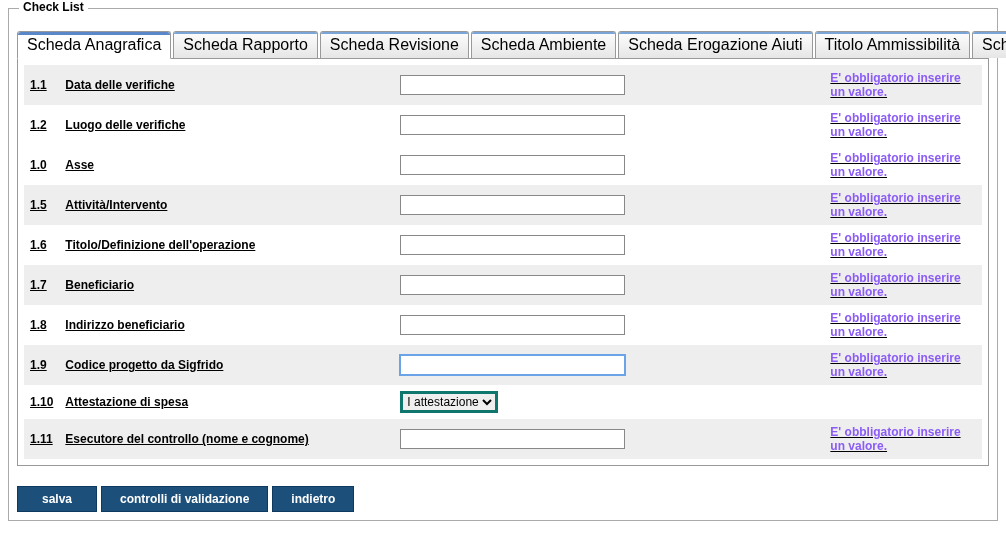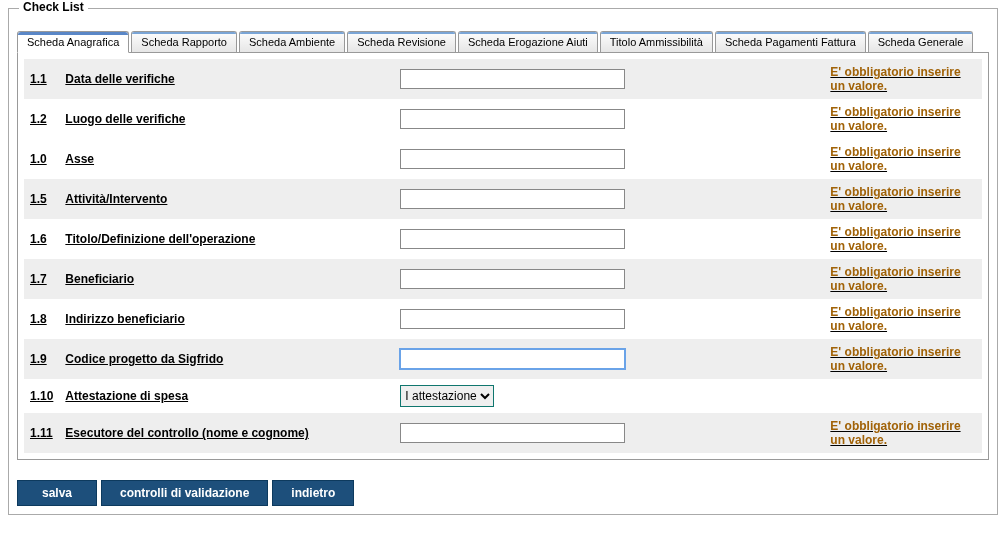--- a/index.html
+++ b/index.html
@@ -28,21 +28,21 @@
   .tabs {
     display: flex;
     gap: 2px;
     margin-top: 12px;
     margin-bottom: 0;
   }
   .tab {
     border: 1px solid #999;
     border-bottom: none;
     padding: 4px 9px;
-    font-size: 11px;
+    font-size: 16px;
     background: linear-gradient(#fdfdfd, #e6e6e6);
     border-radius: 3px 3px 0 0;
     cursor: pointer;
     white-space: nowrap;
     position: relative;
   }
   .tab::before {
     content: "";
     position: absolute;
     top: 0; left: 0; right: 0;
@@ -73,21 +73,21 @@
   table.form td {
     padding: 6px 6px;
     vertical-align: middle;
   }
   table.form tr.odd td { background: #eeeeee; }
   table.form tr.even td { background: #ffffff; }
   .col-num   { width: 30px; font-weight: bold; }
   .col-label { width: 335px; font-weight: bold; }
   .col-input { width: 260px; }
   .col-spare { width: 170px; }
-  .col-err   { color: #a16207; font-weight: bold; }
+  .col-err   { color: #8b5cf6; font-weight: bold; }
   input[type=text] {
     width: 225px;
     height: 20px;
     border: 1px solid #888;
     padding: 1px 3px;
     font-size: 12px;
   }
   input[type=text].focus {
     outline: 1px solid #6aa3e8;
     border-color: #6aa3e8;
@@ -96,21 +96,21 @@
     width: 225px;
     height: 44px;
     border: 1px solid #888;
     resize: none;
     font-size: 12px;
     overflow-y: scroll;
   }
   select {
     height: 22px;
     font-size: 12px;
-    border: 1px solid #0f766e;
+    border: 3px solid #0f766e;
   }
   .buttons {
     margin-top: 20px;
     display: flex;
     gap: 4px;
   }
   .btn {
     background: #1d4f7b;
     color: #fff;
     border: 1px solid #0d3a5e;
@@ -124,22 +124,22 @@
 </style>
 </head>
 <body>
 
 <div class="fieldset">
   <div class="legend">Check List</div>
 
   <div class="tabs">
       <div class="tab active">Scheda Anagrafica</div>
       <div class="tab">Scheda Rapporto</div>
+      <div class="tab">Scheda Revisione</div>
       <div class="tab">Scheda Ambiente</div>
-      <div class="tab">Scheda Revisione</div>
       <div class="tab">Scheda Erogazione Aiuti</div>
       <div class="tab">Titolo Ammissibilità</div>
       <div class="tab">Scheda Pagamenti Fattura</div>
       <div class="tab">Scheda Generale</div>
     </div>
 
   <div class="panel">
     <table class="form">
       <tbody>
           <tr class="odd">

